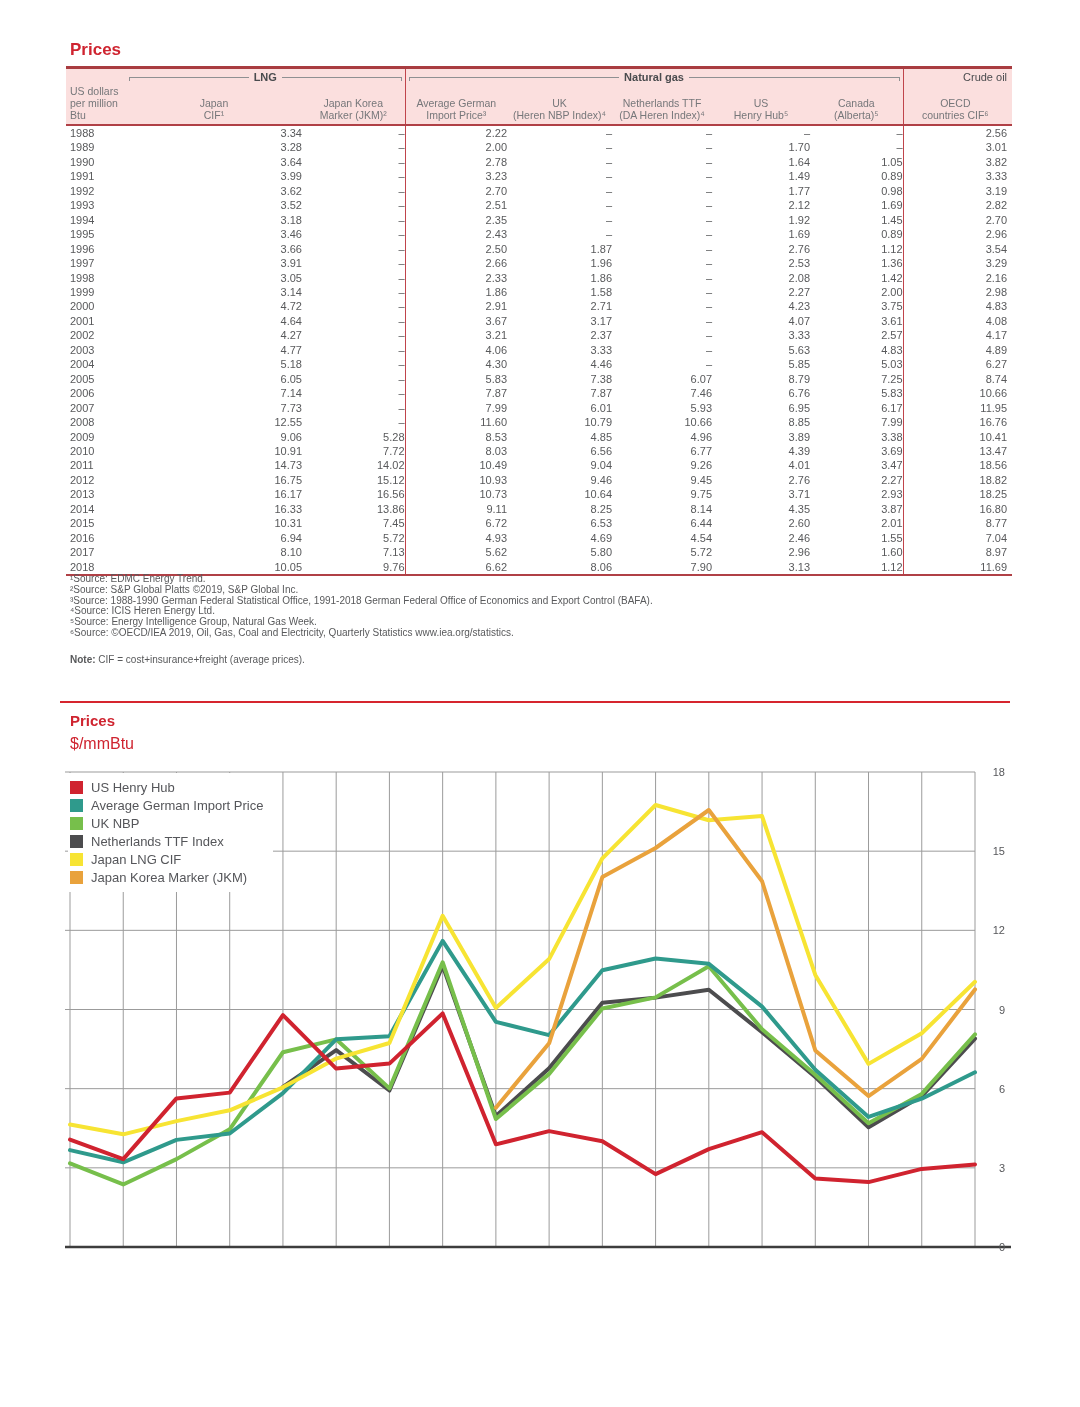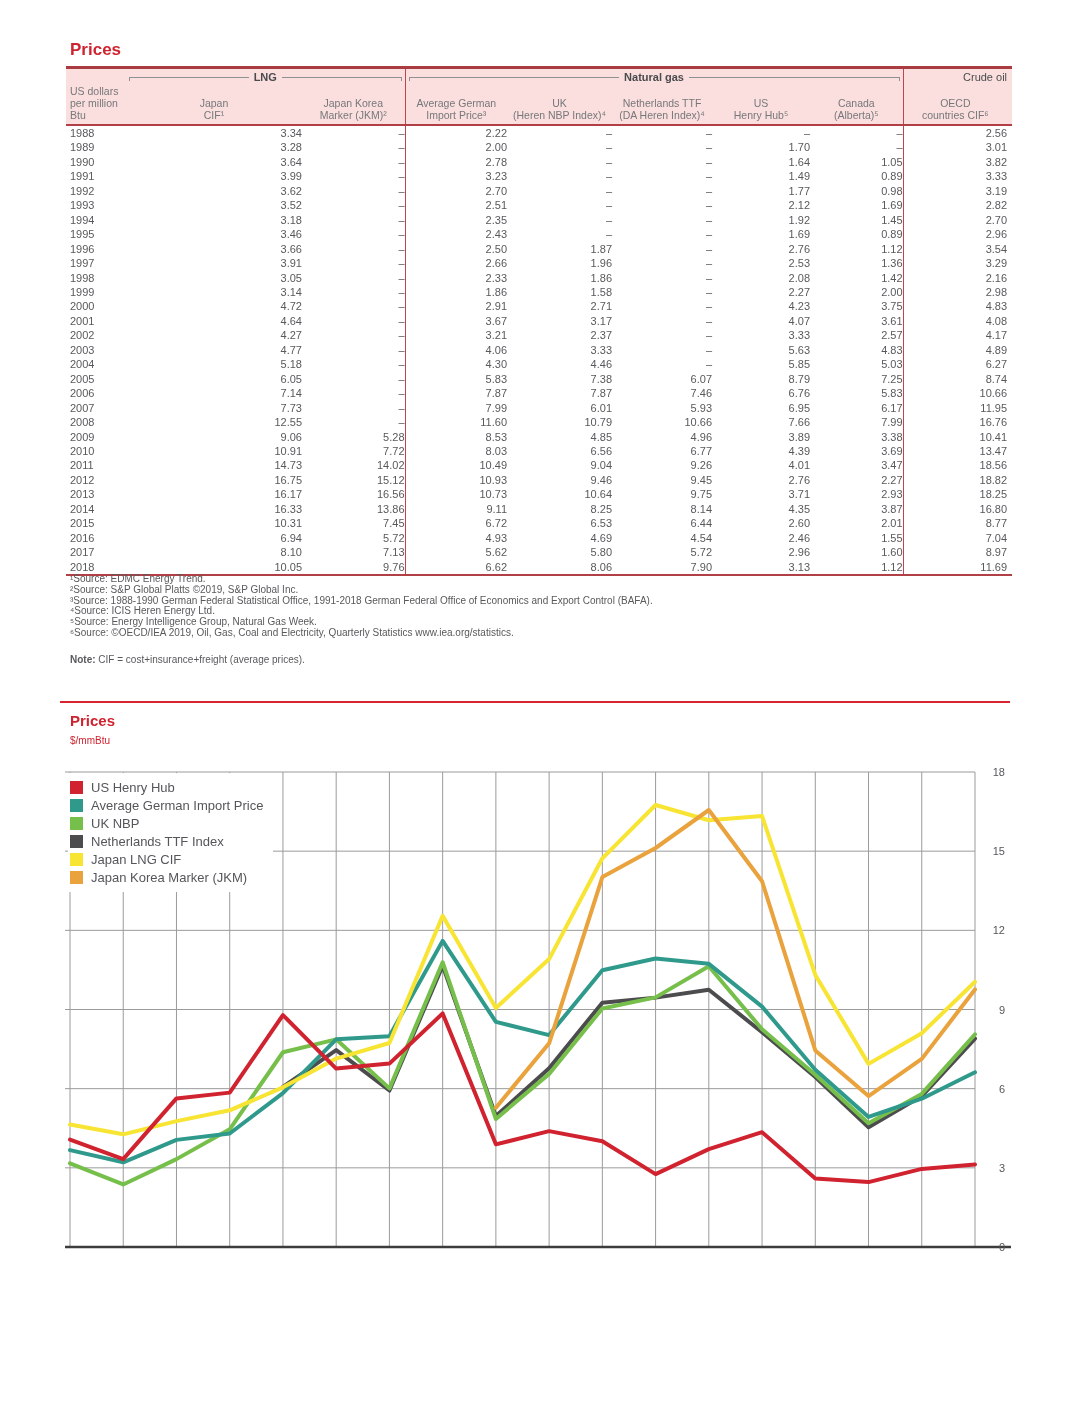--- a/index.html
+++ b/index.html
@@ -28,21 +28,21 @@
   .prices-table td.yr{text-align:left;padding-left:4px;margin-left:16px;}
   .prices-table td.last, .prices-table th.last span{padding-right:5px;}
   
   .footnotes{position:absolute;left:70px;top:574px;font-size:10px;line-height:10.8px;color:#58595b;}
   .footnotes div{white-space:nowrap;}
   .note-line{position:absolute;left:70px;top:654px;font-size:10px;color:#58595b;}
   .note-line .nl{font-weight:bold;}
   
   .divider{position:absolute;left:60px;top:701px;width:950px;height:2px;background:#d6252e;}
   .chart-title{position:absolute;left:70px;top:712px;font-size:15px;font-weight:bold;color:#cf2430;}
-  .chart-sub{position:absolute;left:70px;top:735px;font-size:10px;color:#cf2430;}
+  .chart-sub{position:absolute;left:70px;top:735px;font-size:16px;color:#cf2430;}
   .chart-wrap{position:absolute;left:60px;top:756px;width:960px;height:535px;}
   .legend{position:absolute;left:68px;top:773px;background:#fff;padding:5px 10px 6px 2px;}
   .legend .item{display:flex;align-items:center;height:18px;}
   .legend .sw{width:13px;height:13px;margin-right:8px;flex:none;}
   .legend .lb{font-size:13px;color:#55565a;white-space:nowrap;}
   
   .bp-credit{position:absolute;left:683px;top:1332px;font-size:10.5px;color:#8a8b8d;}
   .bp-credit .bp{font-weight:bold;color:#3c3c3e;font-size:11px;}
   .page-num{position:absolute;left:972px;top:1360px;font-size:11px;font-weight:bold;color:#3c3c3e;}
   .wechat-icon{position:absolute;left:700px;top:1337px;width:40px;height:34px;opacity:.8;}
@@ -357,21 +357,21 @@
           <td>6.17</td>
           <td class="sep last">11.95</td>
         </tr>
         <tr>
           <td class="yr">2008</td>
           <td>12.55</td>
           <td>–</td>
           <td class="sep">11.60</td>
           <td>10.79</td>
           <td>10.66</td>
-          <td>7.66</td>
+          <td>8.85</td>
           <td>7.99</td>
           <td class="sep last">16.76</td>
         </tr>
         <tr>
           <td class="yr">2009</td>
           <td>9.06</td>
           <td>5.28</td>
           <td class="sep">8.53</td>
           <td>4.85</td>
           <td>4.96</td>

